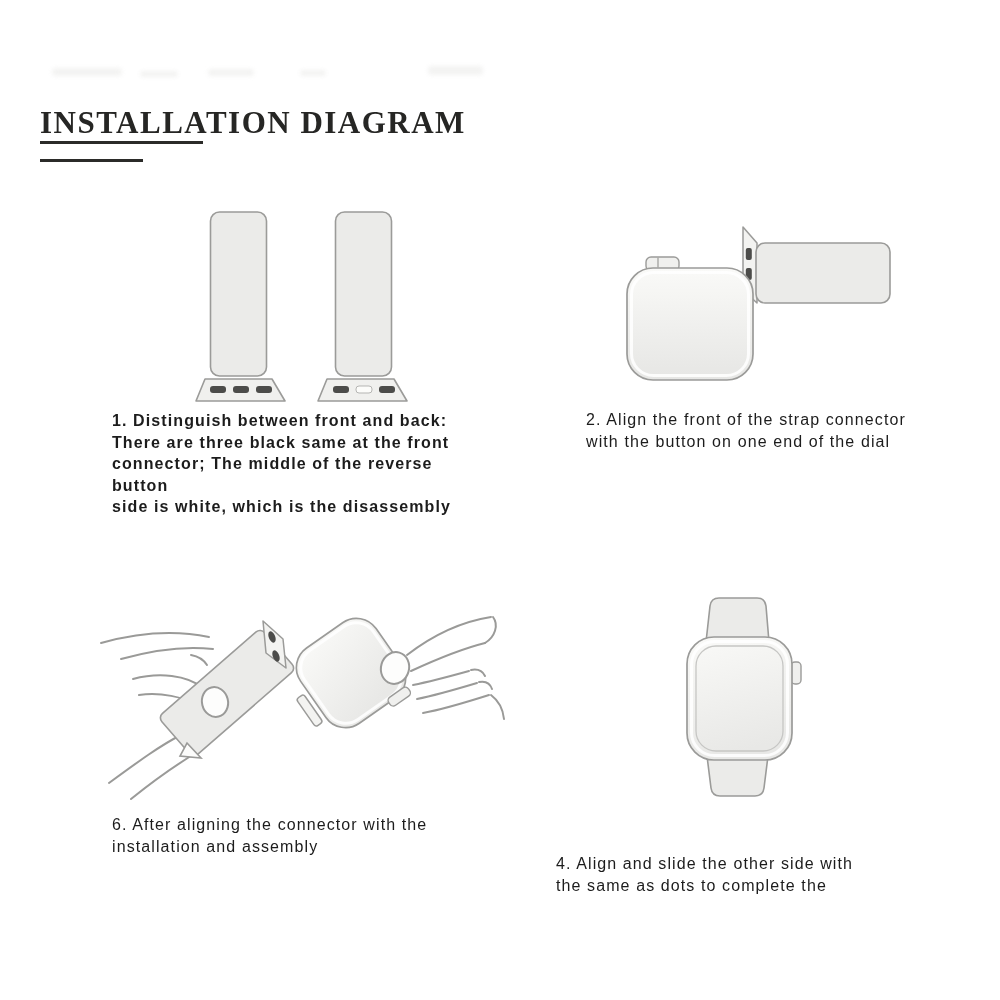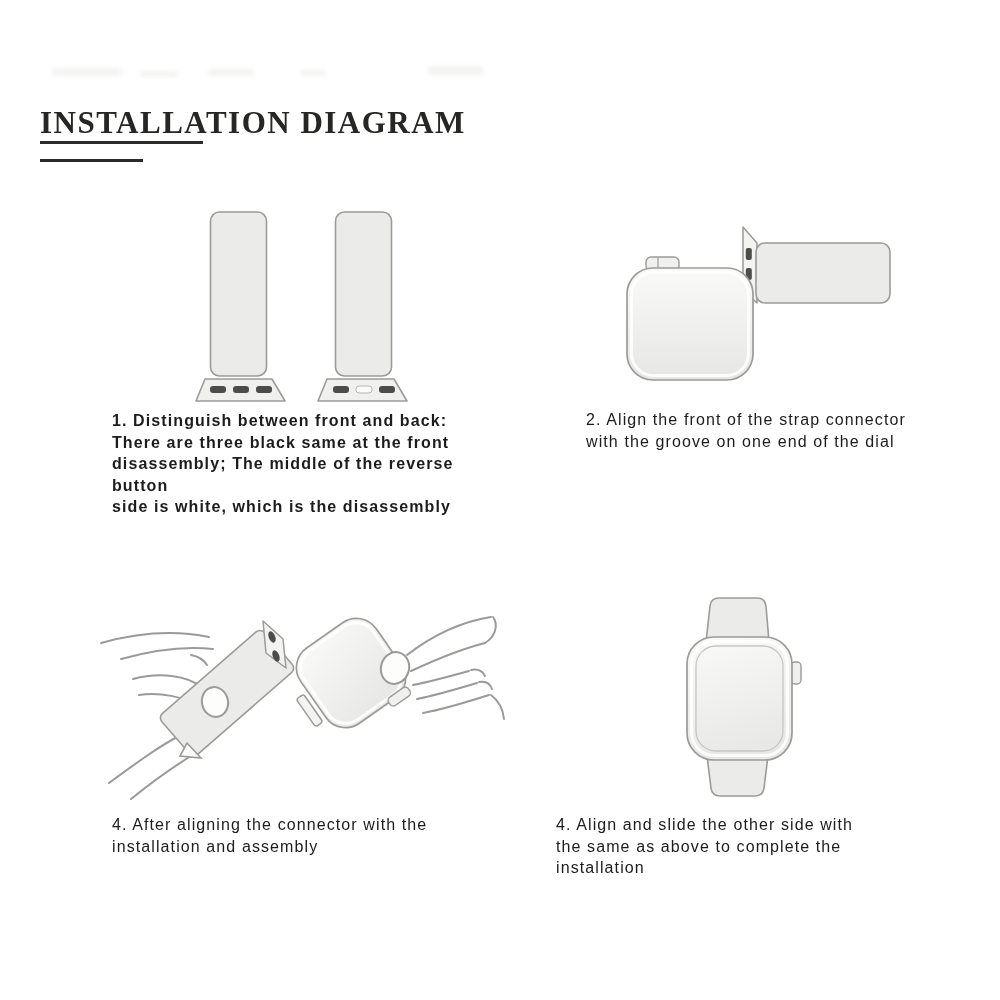--- a/index.html
+++ b/index.html
@@ -16,21 +16,21 @@
   .rule-long  { left:40px; top:141px; width:163px; }
   .rule-short { left:40px; top:159px; width:103px; }
 
   .smudge { position:absolute; background:#e9e9e7; border-radius:4px; filter:blur(2px); opacity:.55; }
 
   .caption { position:absolute; color:var(--text,#1c1c1c); font-size:16px; line-height:21.5px; letter-spacing:1.1px; }
   .caption div { white-space:nowrap; }
   .cap-1 { left:112px; top:410px;font-weight:bold; }
   .cap-2 { left:556px; top:409px;margin-left:30px; }
   .cap-3 { left:112px; top:814px; }
-  .cap-4 { left:556px; top:814px; }
+  .cap-4 { left:556px; top:853px; }
 
   svg.illus { position:absolute; overflow:visible; }
 
   .strapFill { fill:#ebebe9; stroke:var(--stroke,#9b9b99); stroke-width:1.6; }
   .baseFill  { fill:#f0f0ee; stroke:var(--stroke,#9b9b99); stroke-width:1.6; stroke-linejoin:round; }
   .flapFill  { fill:#f3f3f1; stroke:var(--stroke,#9b9b99); stroke-width:1.5; stroke-linejoin:round; }
   .watchFill { stroke:var(--stroke,#9b9b99); stroke-width:1.7; }
   .crownFill { fill:#f0f0ee; stroke:var(--stroke,#9b9b99); stroke-width:1.4; }
   .slotDark  { fill:var(--slot-dark,#4c4c4a); }
   .slotWhite { fill:#fcfcfa; stroke:#b5b5b3; stroke-width:1; }
@@ -69,21 +69,21 @@
         <rect x="155.5" y="7" width="56" height="164" rx="9" class="strapFill"></rect>
         <path d="M 138,196 L 147,174 L 214,174 L 227,196 Z" class="baseFill"></path>
         <rect x="153" y="181" width="16" height="7" rx="3" class="slotDark"></rect>
         <rect x="176" y="181" width="16" height="7" rx="3" class="slotWhite"></rect>
         <rect x="199" y="181" width="16" height="7" rx="3" class="slotDark"></rect>
       </g>
     </svg>
     <div class="caption cap-1">
       <div>1. Distinguish between front and back:</div>
       <div>There are three black same at the front</div>
-      <div>disassembly; The middle of the reverse</div>
+      <div>connector; The middle of the reverse</div>
       <div>button</div>
       <div>side is white, which is the disassembly</div>
     </div>
   </section>
 
   <section>
     <svg class="illus" style="left:598px;top:215px" width="310" height="175" viewBox="0 0 310 175">
       <defs>
         <linearGradient id="g2" x1="0" y1="0" x2="0" y2="1">
           <stop offset="0" class="stopA" stop-color="#fafaf8"></stop>
@@ -98,21 +98,21 @@
       <rect x="158" y="28" width="134" height="60" rx="9" class="strapFill"></rect>
       <g>
         <rect x="48" y="42" width="33" height="14" rx="5" class="crownFill"></rect>
         <path d="M 60,43 L 60,52" class="hand" style="stroke-width:1.2"></path>
         <rect x="29" y="53" width="126" height="112" rx="26" class="watchFill" fill="url(#g2)"></rect>
         <rect x="33.5" y="57.5" width="117" height="103" rx="22" class="innerHi"></rect>
       </g>
     </svg>
     <div class="caption cap-2">
       <div>2. Align the front of the strap connector</div>
-      <div>with the groove on one end of the dial</div>
+      <div>with the button on one end of the dial</div>
     </div>
   </section>
 
   <section>
     <svg class="illus" style="left:95px;top:575px" width="410" height="235" viewBox="0 0 410 235">
       <defs>
         <linearGradient id="g3" x1="0" y1="0" x2="0.3" y2="1">
           <stop offset="0" stop-color="#fafaf8"></stop>
           <stop offset="1" stop-color="#e8e8e6"></stop>
         </linearGradient>
@@ -153,21 +153,21 @@
         <path class="hand" d="M 316,96 C 342,84 366,74 390,68"></path>
         <path class="hand" d="M 318,110 C 338,106 356,101 374,96"></path>
         <path class="hand" d="M 376,95 q 10,-2 14,6"></path>
         <path class="hand" d="M 322,124 C 342,120 362,114 382,108"></path>
         <path class="hand" d="M 384,107 q 10,-2 13,7"></path>
         <path class="hand" d="M 328,138 C 350,134 372,127 394,120"></path>
         <path class="hand" d="M 396,120 C 404,126 408,134 409,144"></path>
       </g>
     </svg>
     <div class="caption cap-3">
-      <div>4. After aligning the connector with the</div>
+      <div>6. After aligning the connector with the</div>
       <div>installation and assembly</div>
     </div>
   </section>
 
   <section>
     <svg class="illus" style="left:655px;top:590px" width="200" height="215" viewBox="0 0 200 215">
       <defs>
         <linearGradient id="g4" x1="0" y1="0" x2="0.25" y2="1">
           <stop offset="0" stop-color="#fafaf8"></stop>
           <stop offset="1" stop-color="#e8e8e6"></stop>
@@ -177,18 +177,17 @@
       <path d="M 52,166 L 113,166 L 109,198 Q 108,206 100,206 L 65,206 Q 57,206 56,198 Z" class="strapFill"></path>
       <rect x="136" y="72" width="10" height="22" rx="4" class="crownFill"></rect>
       <g>
         <rect x="32" y="47" width="105" height="123" rx="27" class="watchFill" fill="url(#g4)"></rect>
         <rect x="36.5" y="51.5" width="96" height="114" rx="23" class="innerHi"></rect>
         <rect x="41" y="56" width="87" height="105" rx="20" class="innerLine"></rect>
       </g>
     </svg>
     <div class="caption cap-4">
       <div>4. Align and slide the other side with</div>
-      <div>the same as above to complete the</div>
-      <div>installation</div>
+      <div>the same as dots to complete the</div>
     </div>
   </section>
 
 </div>
 
 </body></html>

